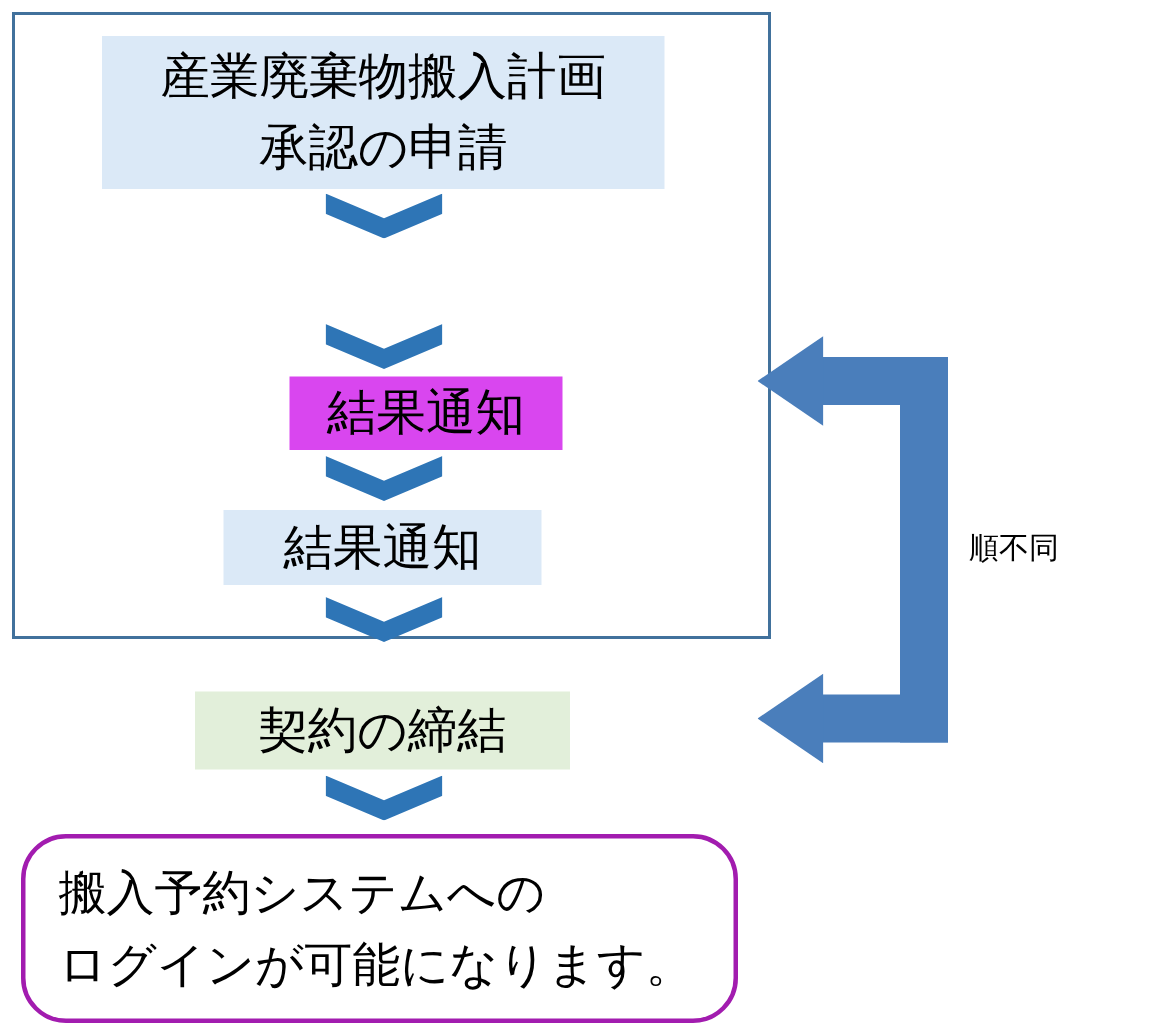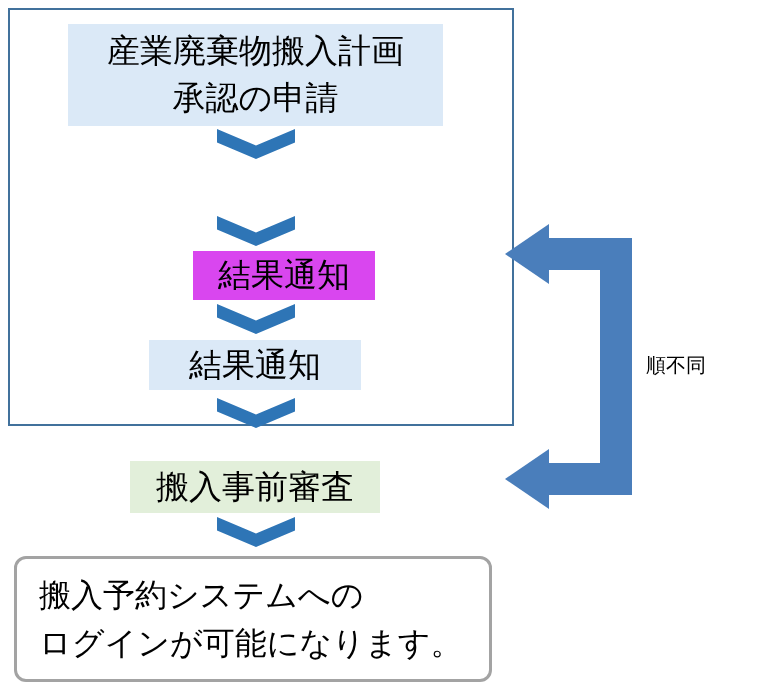--- a/index.html
+++ b/index.html
@@ -54,22 +54,22 @@
   .chevron-2 { top: 216px; }
   .chevron-3 { top: 304px; }
   .chevron-4 { top: 398px; }
   .chevron-5 { top: 517px; }
   .final-note {
     position: absolute;
     left: 14px;
     top: 556px;
     width: 478px;
     height: 126px;
-    border: 3px solid #a3a3a3;
-    border-radius: 12px;
+    border: 3px solid #a21caf;
+    border-radius: 30px;
     background: #ffffff;
     box-sizing: border-box;
     display: flex;
     align-items: center;
     padding-left: 22px;
     white-space: pre-line;
     font-size: 32px;
     line-height: 1.5;
     z-index: 3;
   }
@@ -114,21 +114,21 @@
   <div class="chevron chevron-2" style="background-color: rgb(46, 117, 182);"></div>
 
   <div class="step step-3" style="background-color: #d946ef; margin-left: 29px;">結果通知</div>
 
   <div class="chevron chevron-3" style="background-color: rgb(46, 117, 182);"></div>
 
   <div class="step step-4" style="background-color: rgb(219, 233, 247);">結果通知</div>
 
   <div class="chevron chevron-4" style="background-color: rgb(46, 117, 182);"></div>
 
-  <div class="step step-5" style="background-color: rgb(226, 239, 218);">搬入事前審査</div>
+  <div class="step step-5" style="background-color: rgb(226, 239, 218);">契約の締結</div>
 
   <div class="chevron chevron-5" style="background-color: rgb(46, 117, 182);"></div>
 
   <div class="final-note">搬入予約システムへの
 ログインが可能になります。</div>
 
   <div class="loop-seg loop-top-seg" style="background-color: rgb(74, 126, 187);"></div>
   <div class="loop-seg loop-vertical-seg" style="background-color: rgb(74, 126, 187);"></div>
   <div class="loop-seg loop-bottom-seg" style="background-color: rgb(74, 126, 187);"></div>
   <div class="loop-head loop-head-top" style="background-color: rgb(74, 126, 187);"></div>

